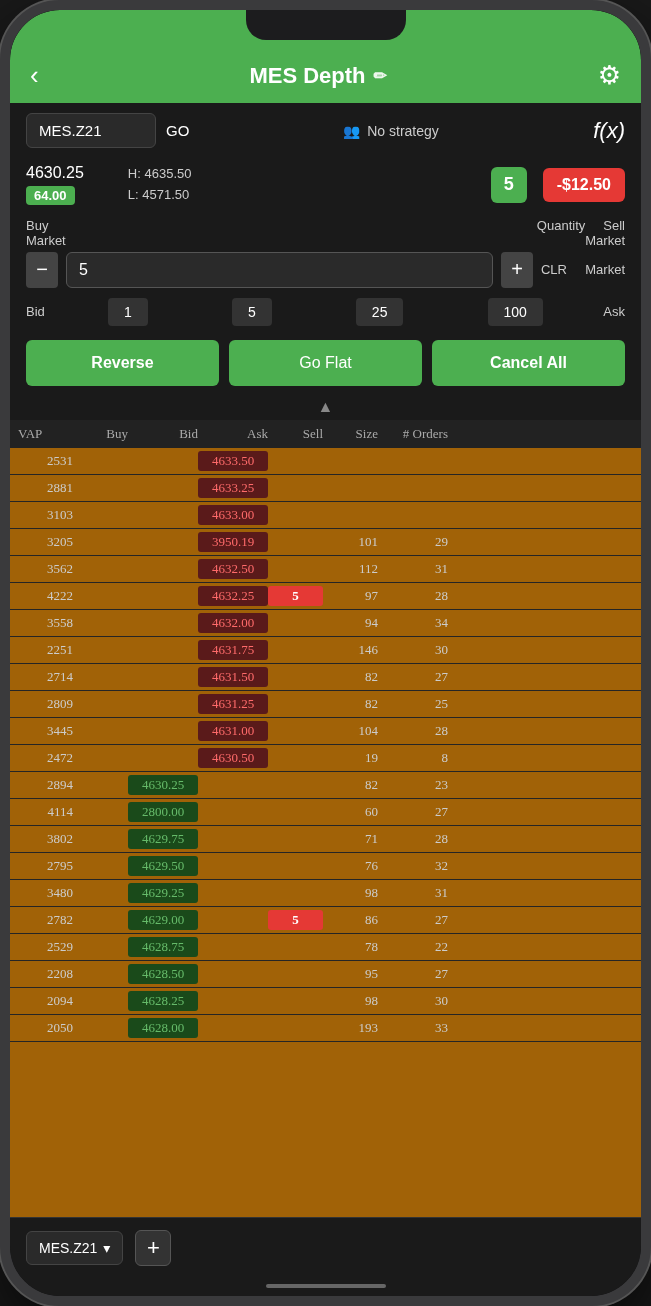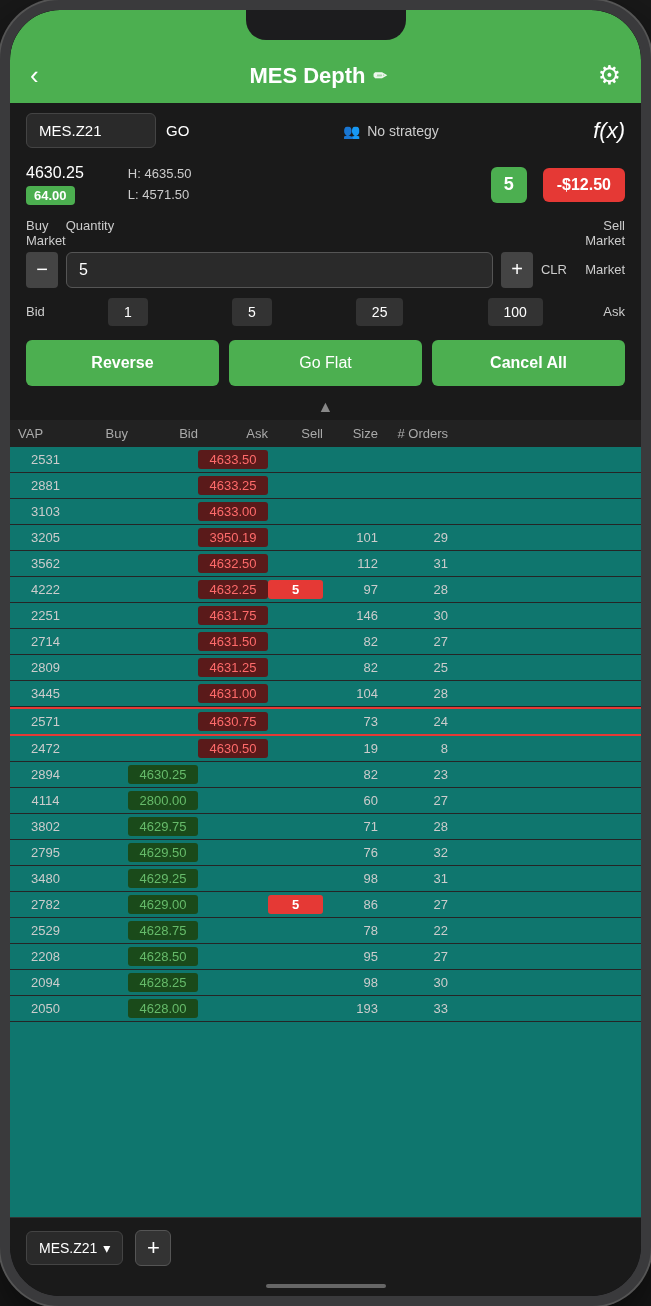--- a/index.html
+++ b/index.html
@@ -197,21 +197,21 @@
     .qty-labels {
       display: flex;
       justify-content: space-between;
       color: #ccc;
       font-size: 13px;
       margin-bottom: 4px;
     }
 
     .qty-labels span:nth-child(2) {
       flex: 1;
-      text-align: left;
+      text-align: right;
     }
 
     .qty-input-row {
       display: flex;
       align-items: center;
       gap: 8px;
     }
 
     .qty-btn {
       background: #444;
@@ -343,21 +343,22 @@
     .collapse-arrow {
       color: #888;
       font-size: 16px;
       cursor: pointer;
     }
 
     
     .order-book {
       flex: 1;
       overflow-y: auto;
-      background: #0f766e;
+      background: #a16207;
+      font-family: Liberation Serif, serif;
     }
 
     .order-book::-webkit-scrollbar { width: 3px; }
     .order-book::-webkit-scrollbar-track { background: #111; }
     .order-book::-webkit-scrollbar-thumb { background: #555; border-radius: 2px; }
 
     .ob-header {
       display: grid;
       grid-template-columns: 55px 55px 70px 70px 55px 55px 70px;
       padding: 6px 8px;
@@ -388,21 +389,21 @@
       border-top: 2px solid #e53935;
       border-bottom: 2px solid #e53935;
     }
 
     .ob-row .cell {
       text-align: right;
       font-size: 13px;
       color: #ccc;
     }
 
-    .ob-row .cell:first-child { text-align: center; }
+    .ob-row .cell:first-child { text-align: right; }
 
     .cell-ask-price {
       background: #5a1a1a;
       color: #ff6b6b !important;
       border-radius: 3px;
       padding: 2px 4px;
       text-align: center !important;
     }
 
     .cell-bid-price {
@@ -611,20 +612,29 @@
           <div class="ob-row">
       <span class="cell">4222</span>
       <span class="cell"></span>
       <span class="cell "></span>
       <span class="cell cell-ask-price">4632.25</span>
       <span class="cell cell-sell-order">5</span>
       <span class="cell">97</span>
       <span class="cell">28</span>
     </div>
           <div class="ob-row">
+      <span class="cell">3558</span>
+      <span class="cell"></span>
+      <span class="cell "></span>
+      <span class="cell cell-ask-price">4632.00</span>
+      <span class="cell "></span>
+      <span class="cell">94</span>
+      <span class="cell">34</span>
+    </div>
+          <div class="ob-row">
       <span class="cell">2251</span>
       <span class="cell"></span>
       <span class="cell "></span>
       <span class="cell cell-ask-price">4631.75</span>
       <span class="cell "></span>
       <span class="cell">146</span>
       <span class="cell">30</span>
     </div>
           <div class="ob-row">
       <span class="cell">2714</span>
@@ -645,29 +655,20 @@
       <span class="cell">25</span>
     </div>
           <div class="ob-row">
       <span class="cell">3445</span>
       <span class="cell"></span>
       <span class="cell "></span>
       <span class="cell cell-ask-price">4631.00</span>
       <span class="cell "></span>
       <span class="cell">104</span>
       <span class="cell">28</span>
-    </div>
-          <div class="ob-row current-price">
-      <span class="cell">2571</span>
-      <span class="cell"></span>
-      <span class="cell "></span>
-      <span class="cell cell-ask-price">4630.75</span>
-      <span class="cell "></span>
-      <span class="cell">73</span>
-      <span class="cell">24</span>
     </div>
           <div class="ob-row">
       <span class="cell">2472</span>
       <span class="cell"></span>
       <span class="cell "></span>
       <span class="cell cell-ask-price">4630.50</span>
       <span class="cell "></span>
       <span class="cell">19</span>
       <span class="cell">8</span>
     </div>

